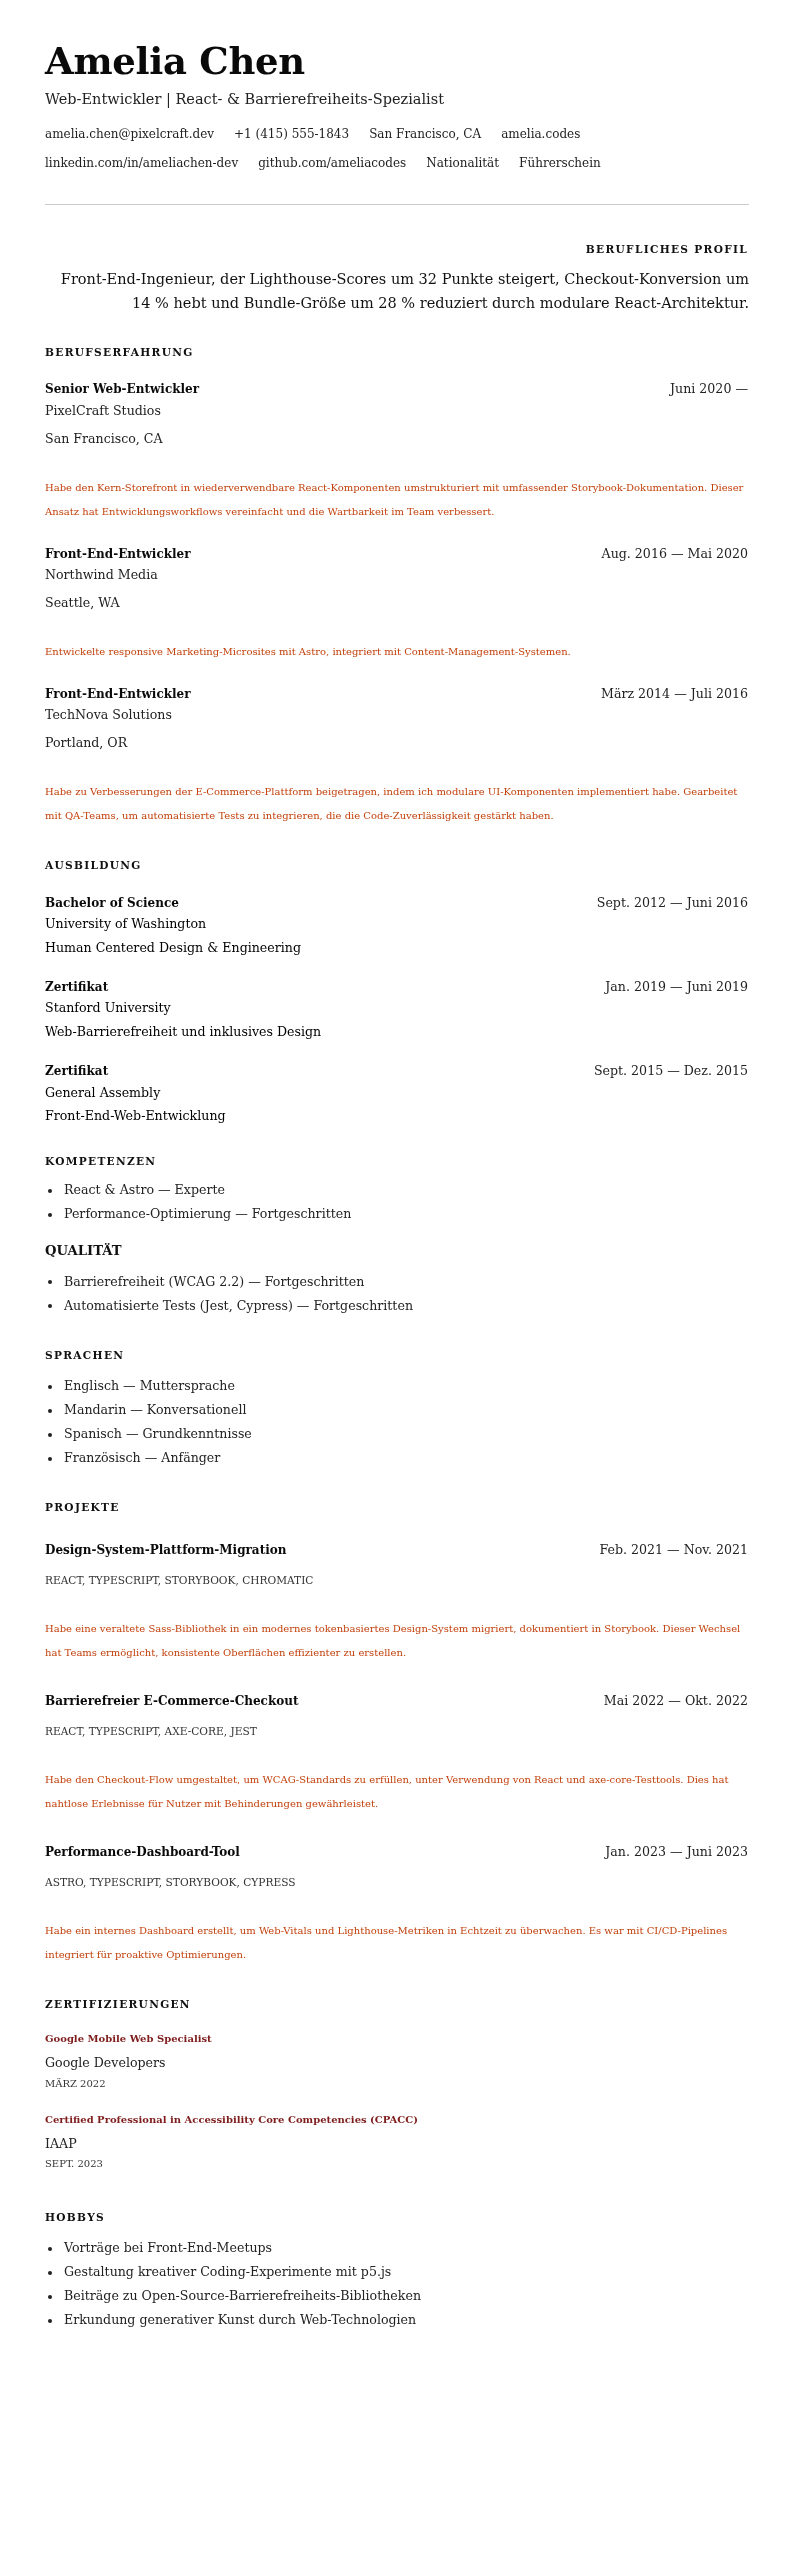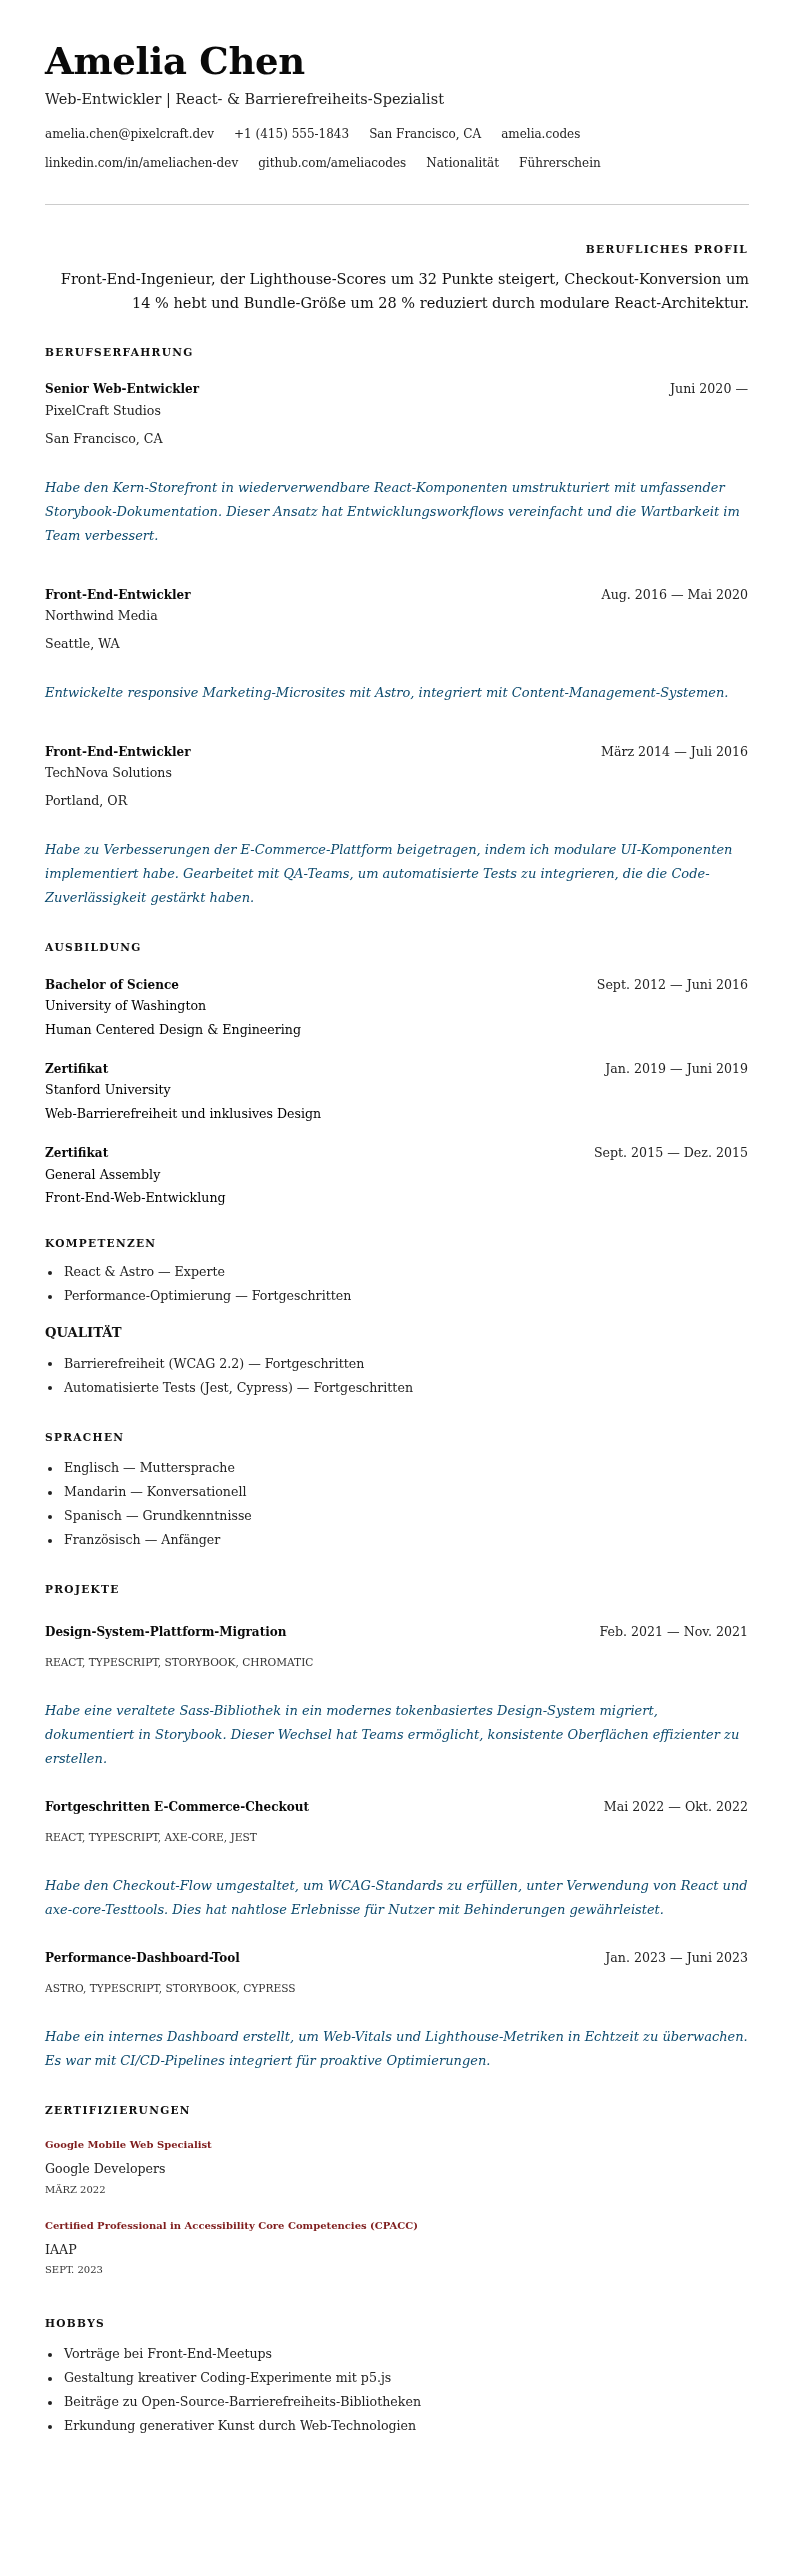--- a/index.html
+++ b/index.html
@@ -53,21 +53,21 @@
     }
     .profile-section { margin-top: 37px; text-align: right; }
     .profile-text {
       font-size: 14.5px;
       line-height: 24px;
       color: #111;
       margin-top: 10.6px;
       width: 704px;
     }
     .section { margin-top: 30px; }
-    .entry { margin-top: 37px; }
+    .entry { margin-top: 20px; }
     .entry.first { margin-top: 20px; }
     .entry-head {
       display: flex;
       justify-content: space-between;
       align-items: baseline;
     }
     .entry-title {
       font-size: 12px;
       font-weight: bold;
       line-height: 20px;
@@ -84,26 +84,25 @@
       color: #222;
       margin-top: 2.6px;
     }
     .entry-loc {
       font-size: 12.6px;
       line-height: 17px;
       color: #222;
       margin-top: 10.6px;
     }
     .entry-desc {
-      font-size: 13px;
+      font-size: 10px;
       line-height: 24px;
-      color: #0c4a6e;
+      color: #c2410c;
       margin-top: 29px;
       width: 704px;
-      font-style: italic;
     }
     .edu-entry { margin-top: 21px; }
     .edu-entry.first { margin-top: 20px; }
     .edu-line {
       font-size: 12.6px;
       line-height: 17px;
       color: #000000;
       margin-top: 6.6px;
     }
     .edu-line.first { margin-top: 2.6px; }
@@ -295,21 +294,21 @@
       <div class="entry-head">
         <div class="entry-title">Design-System-Plattform-Migration</div>
         <div class="entry-date">Feb. 2021 — Nov. 2021</div>
       </div>
       <div class="proj-tags">React, TypeScript, Storybook, Chromatic</div>
       <p class="entry-desc">Habe eine veraltete Sass-Bibliothek in ein modernes tokenbasiertes Design-System migriert, dokumentiert in Storybook. Dieser Wechsel hat Teams ermöglicht, konsistente Oberflächen effizienter zu erstellen.</p>
     </div>
 
     <div class="proj-entry">
       <div class="entry-head">
-        <div class="entry-title">Fortgeschritten E-Commerce-Checkout</div>
+        <div class="entry-title">Barrierefreier E-Commerce-Checkout</div>
         <div class="entry-date">Mai 2022 — Okt. 2022</div>
       </div>
       <div class="proj-tags">React, TypeScript, axe-core, Jest</div>
       <p class="entry-desc">Habe den Checkout-Flow umgestaltet, um WCAG-Standards zu erfüllen, unter Verwendung von React und axe-core-Testtools. Dies hat nahtlose Erlebnisse für Nutzer mit Behinderungen gewährleistet.</p>
     </div>
 
     <div class="proj-entry">
       <div class="entry-head">
         <div class="entry-title">Performance-Dashboard-Tool</div>
         <div class="entry-date">Jan. 2023 — Juni 2023</div>

